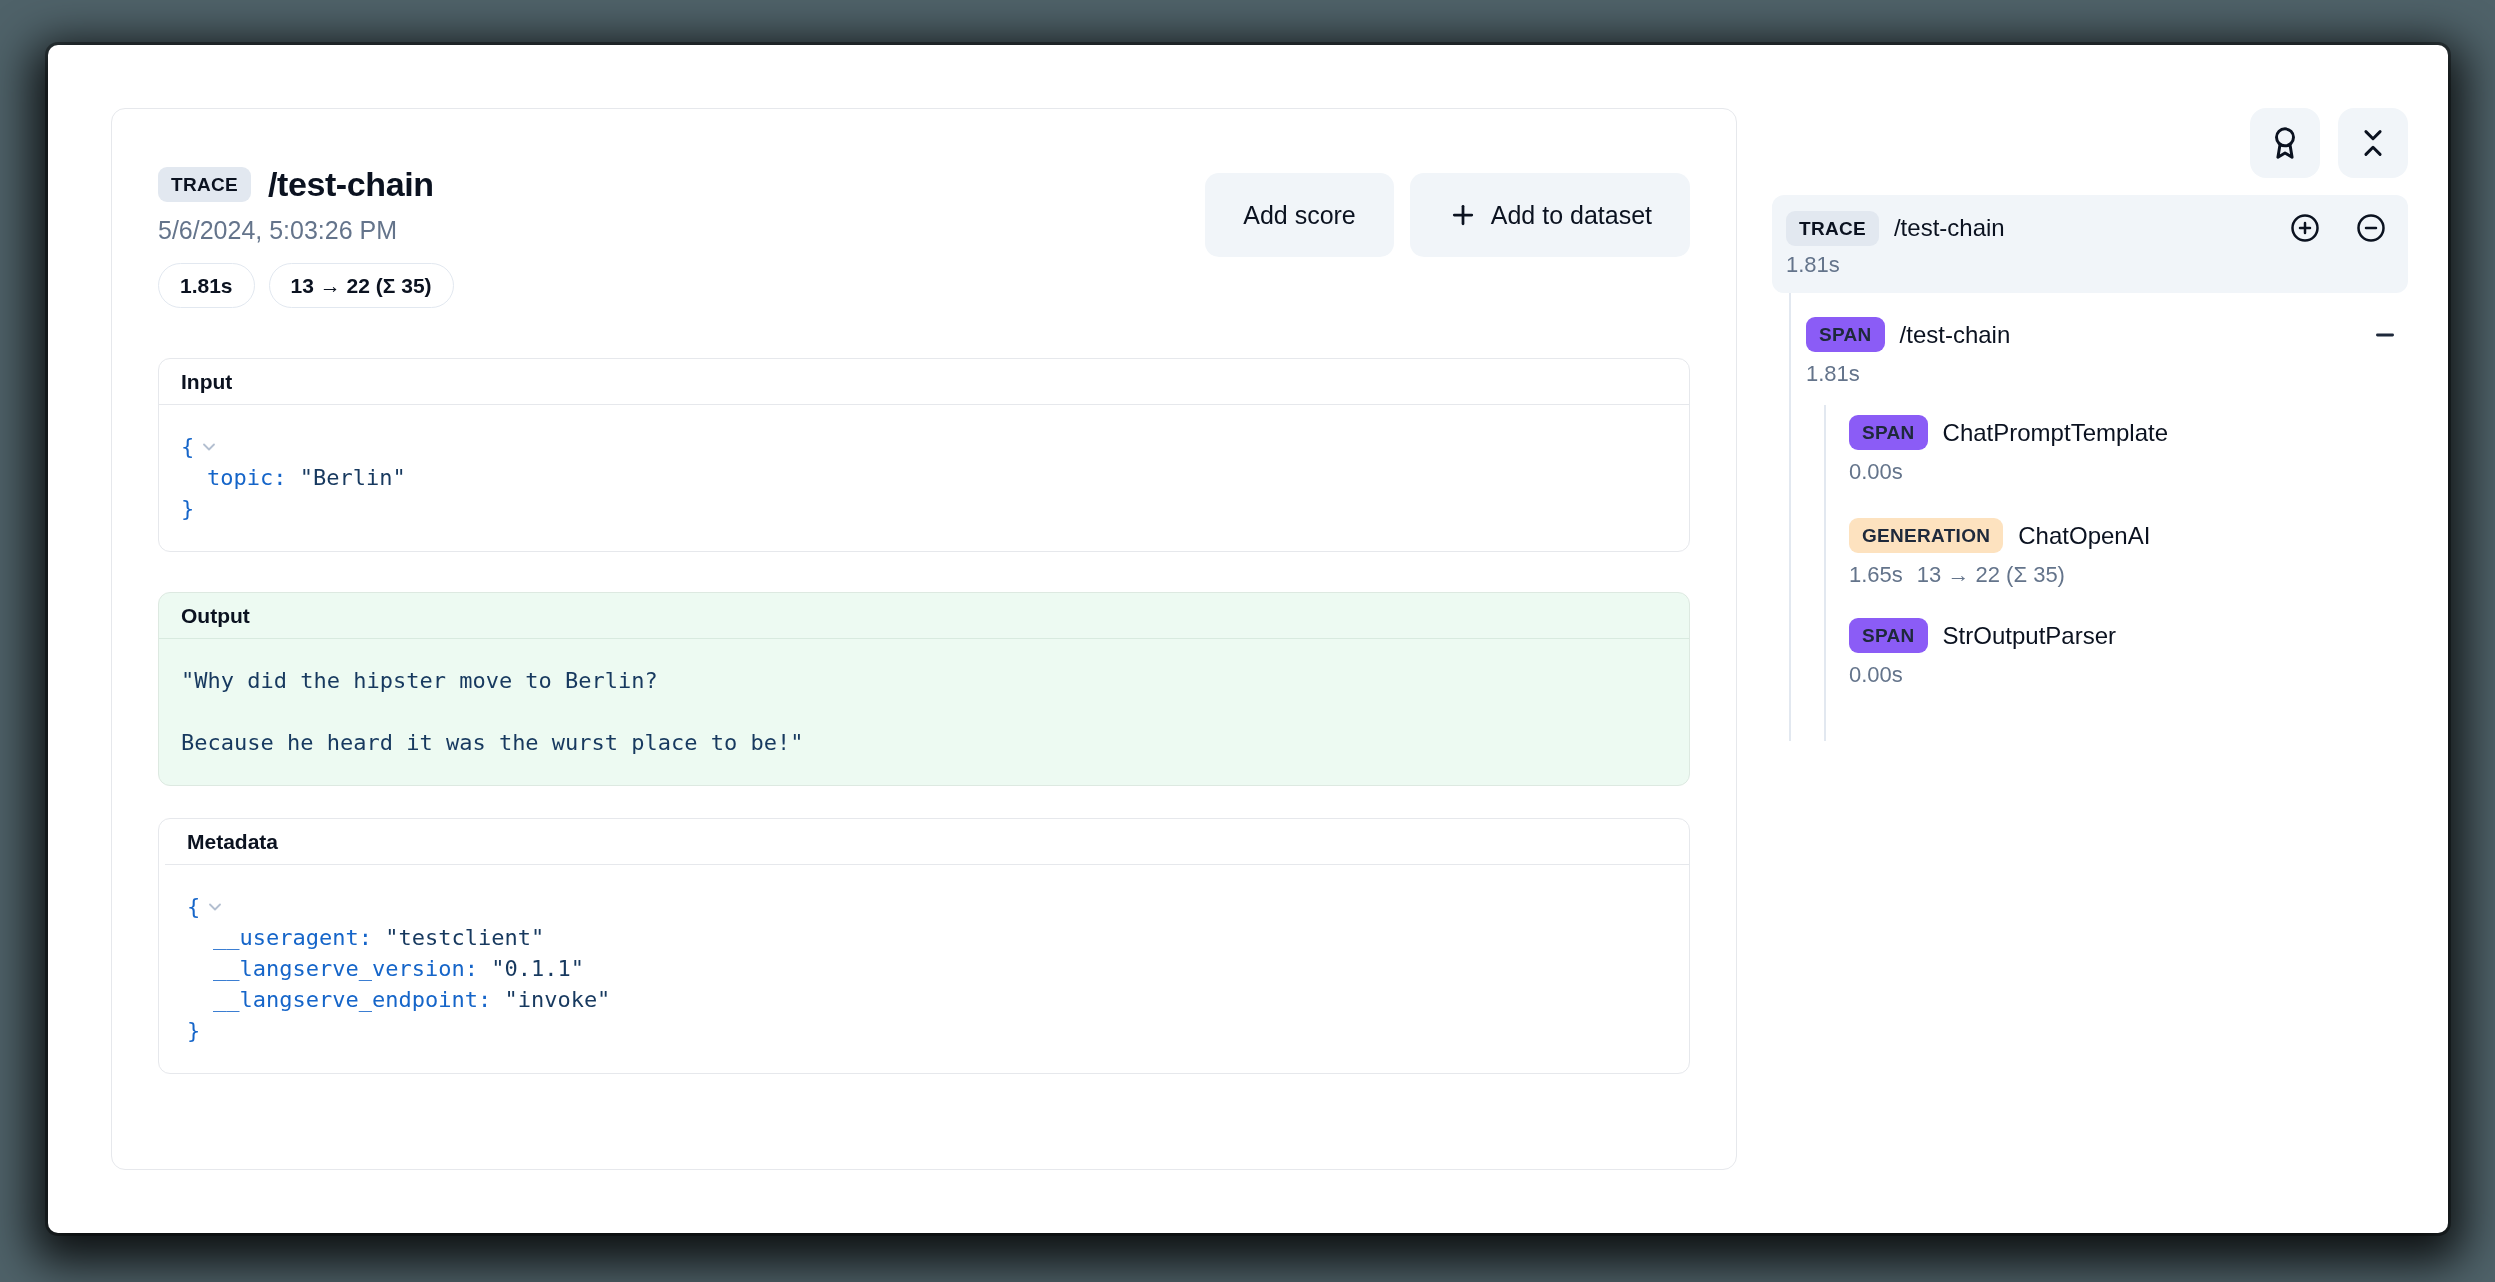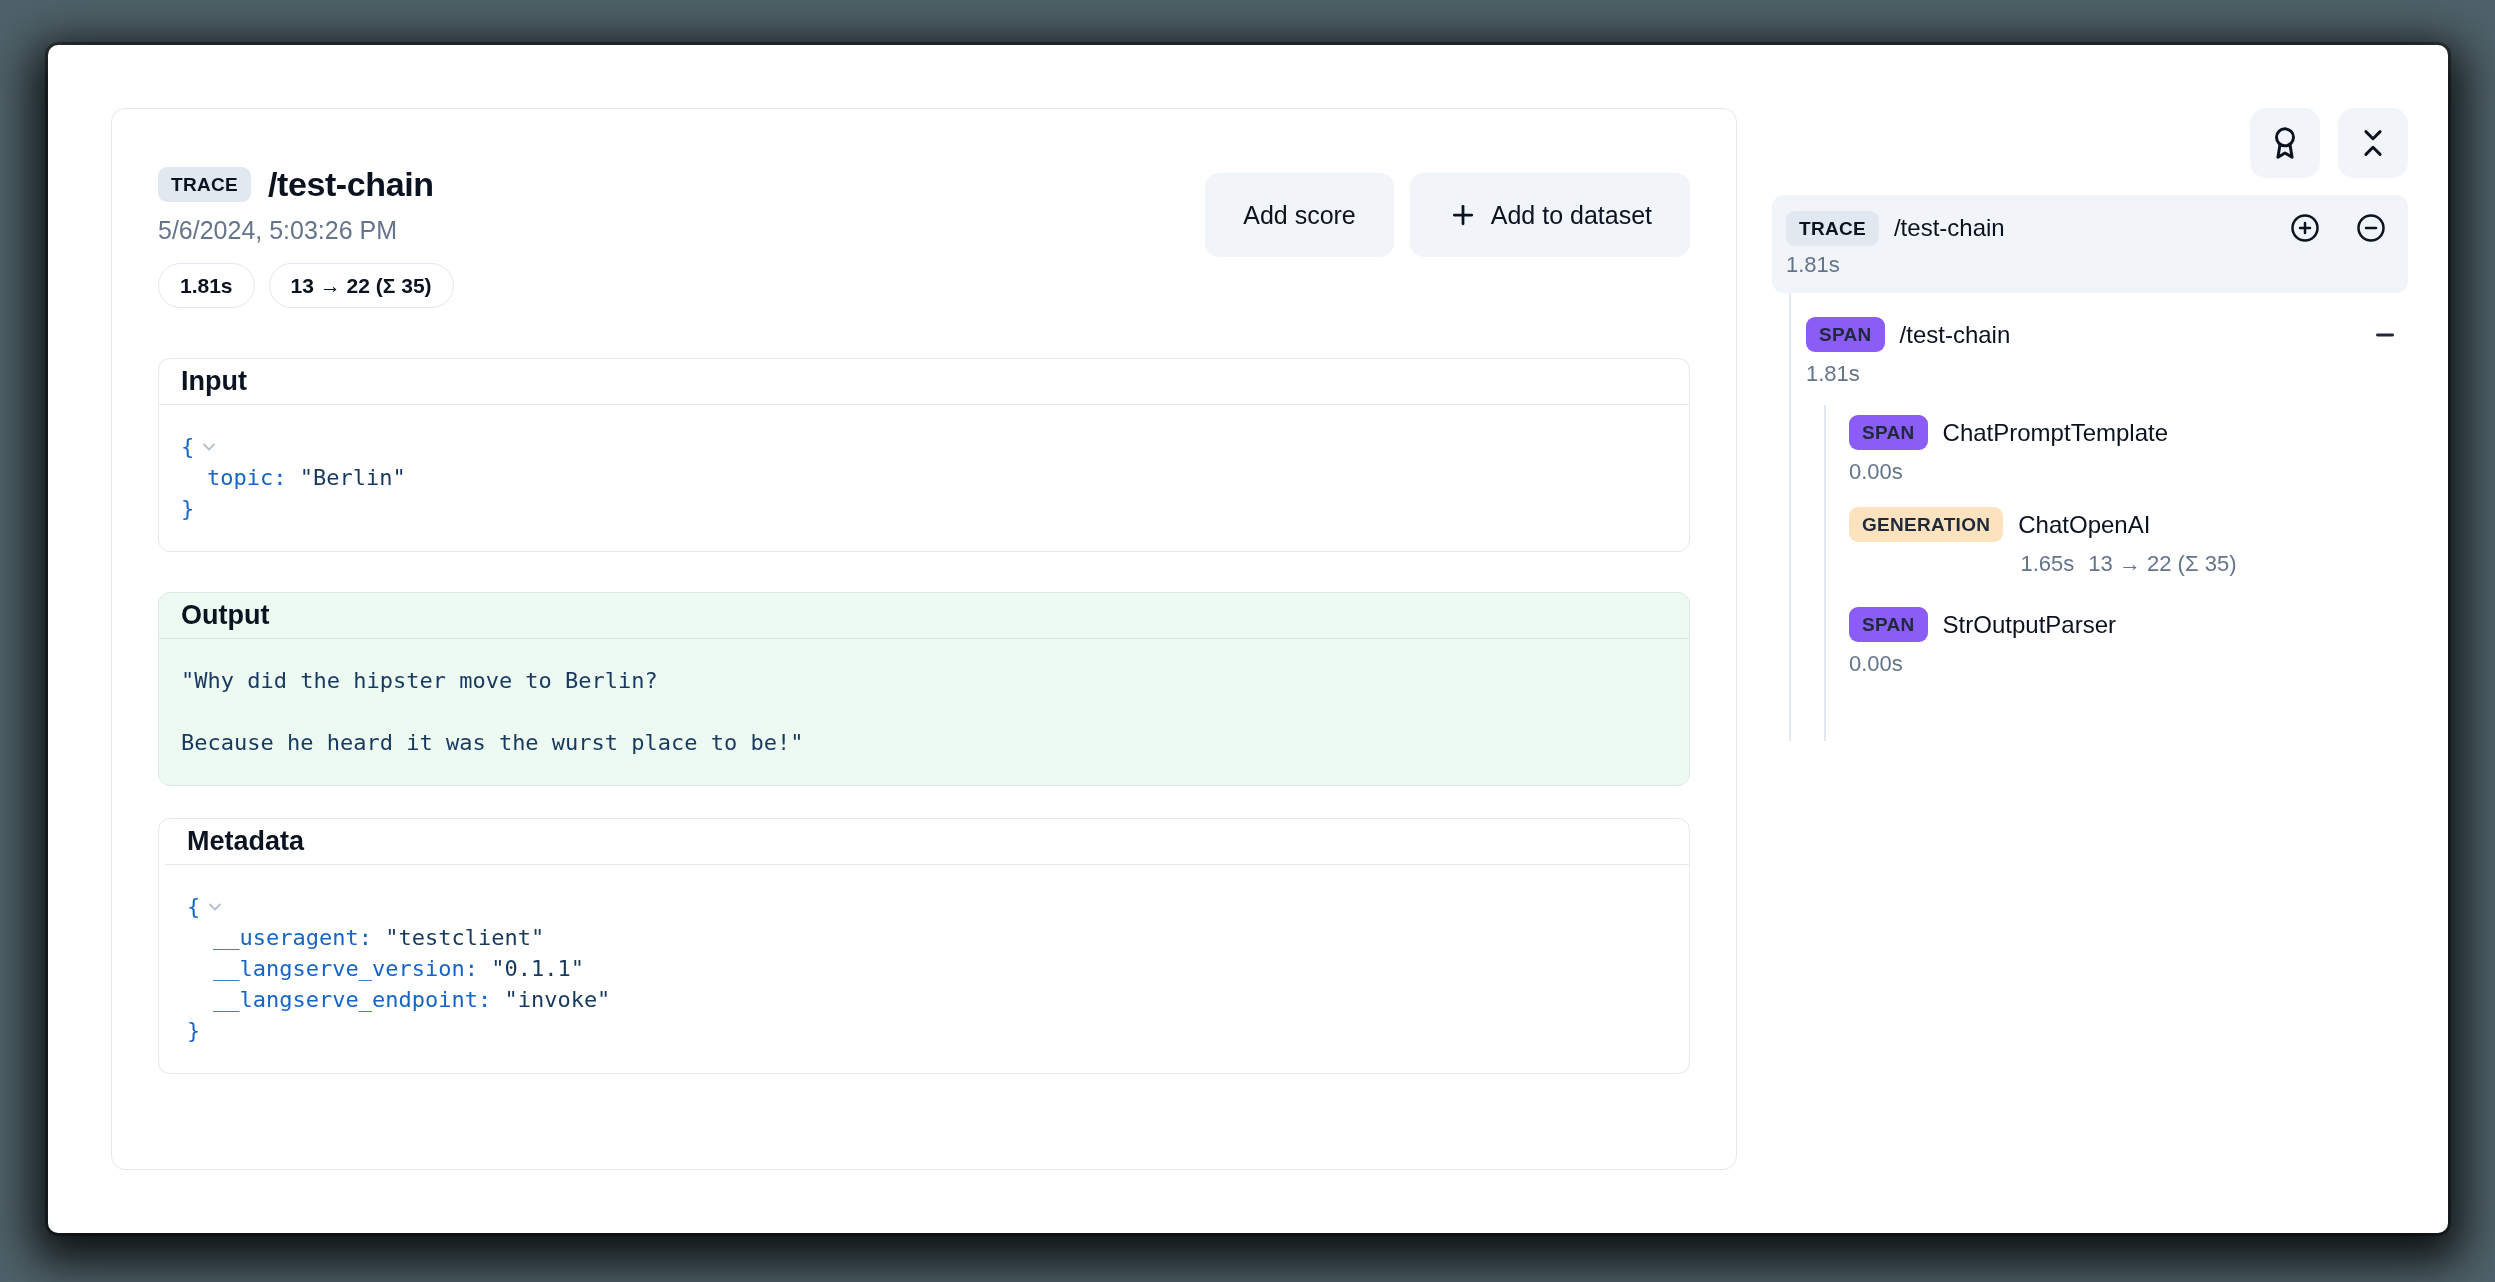--- a/index.html
+++ b/index.html
@@ -50,21 +50,21 @@
   .btn svg{flex:0 0 auto;}
 
   .sections{padding:0 46px;}
   .section{border:1.5px solid #e6e8ec;border-radius:12px;background:#fff;box-sizing:border-box;}
   .section-input{margin-top:50px;}
   .section-output{margin-top:40px;background:#edfaf2;border-color:#dde9e1;}
   .section-metadata{margin-top:32px;padding-left:6px;}
   .section-head{
     display:flex;align-items:center;height:45px;padding:0 22px;
     border-bottom:1.5px solid #e6e8ec;
-    font-size:27px;font-weight:600;color:#0b1220;
+    font-size:21px;font-weight:600;color:#0b1220;
   }
   .section-output .section-head{border-bottom-color:#d8eadf;}
   .section-body{
     padding:26px 22px 27px 22px;
     font-family:"DejaVu Sans Mono", monospace;
     font-size:22px;line-height:31px;color:#17395f;
   }
   .code-line{min-height:31px;white-space:pre;}
   .code-indent{padding-left:26px;}
   .json-punct,.json-key{color:#1565c9;}
@@ -91,21 +91,21 @@
   .node-name{font-size:24px;font-weight:500;color:#0b1220;}
   .node-duration{font-size:22px;color:#64748b;margin-top:9px;}
   .node-usage{margin-left:14px;}
   .spacer{flex:1;}
   .circle-icons{display:flex;gap:36px;align-items:center;margin-right:6px;}
   .icon-plain{display:inline-flex;cursor:pointer;line-height:0;}
   .tree-node{cursor:pointer;}
   .node-span1{margin-left:34px;margin-top:24px;}
   .node-child{margin-left:77px;}
   .node-cpt{margin-top:28px;}
-  .node-gen{margin-top:22px;text-align:center;}
+  .node-gen{margin-top:33px;}
   .node-sop{margin-top:30px;}
 </style>
 </head>
 <body>
 
 <div class="stage">
   <div class="window">
 
     <section class="trace-panel">
       <div class="panel-head">

